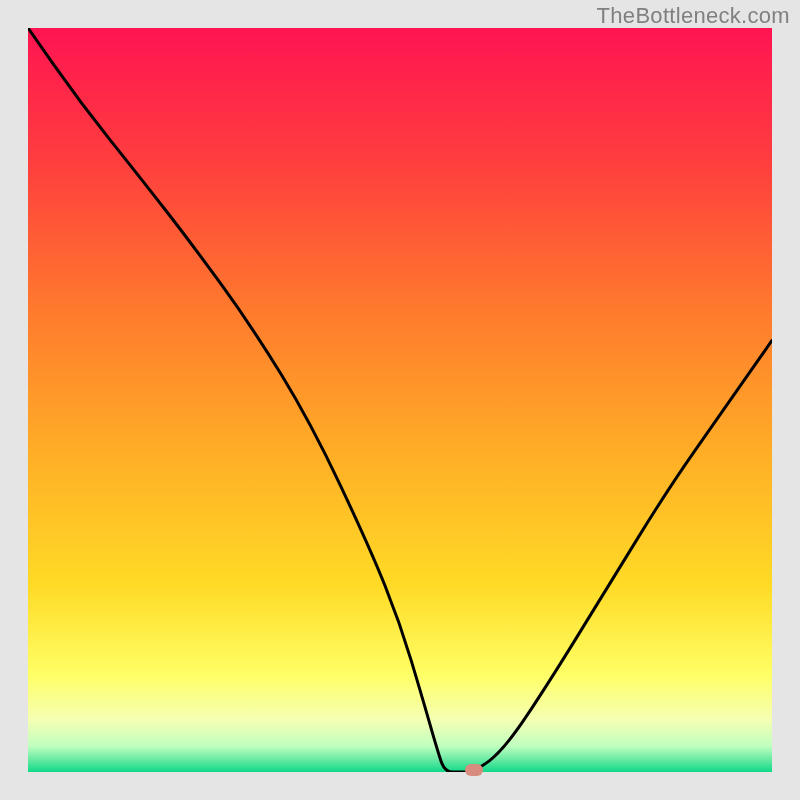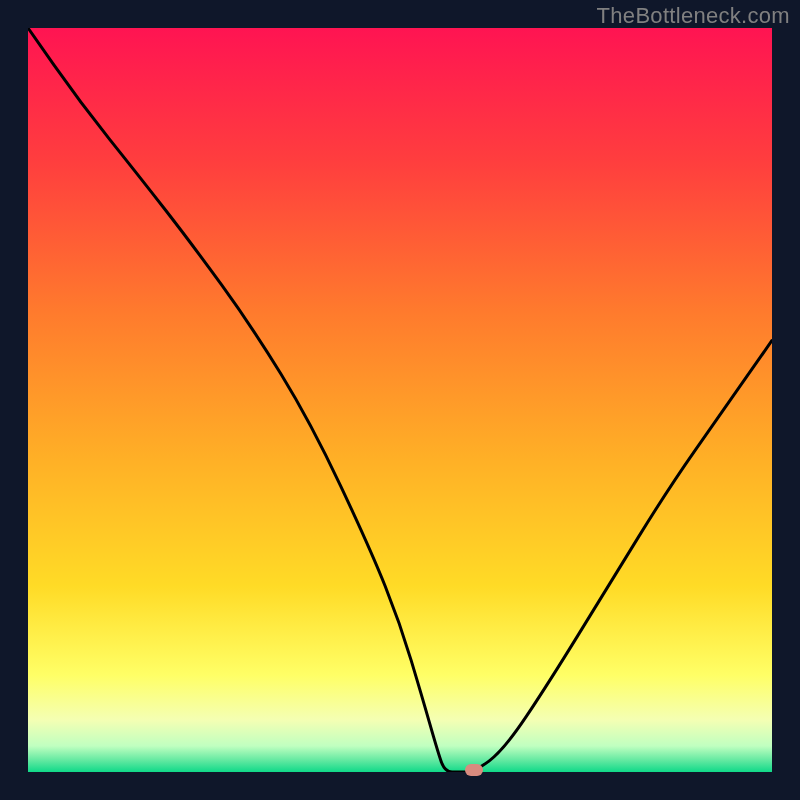--- a/index.html
+++ b/index.html
@@ -8,21 +8,21 @@
     width: 800px;
     height: 800px;
     background: #000;
     overflow: hidden;
     font-family: Arial, Helvetica, sans-serif;
   }
   .frame {
     position: relative;
     width: 800px;
     height: 800px;
-    background: #0f172a;
+    background: #e5e5e5;
     text-decoration: underline;
   }
   .watermark {
     position: absolute;
     top: 3px;
     right: 10px;
     color: #808080;
     font-size: 22px;
     font-weight: 500;
     letter-spacing: 0.3px;

